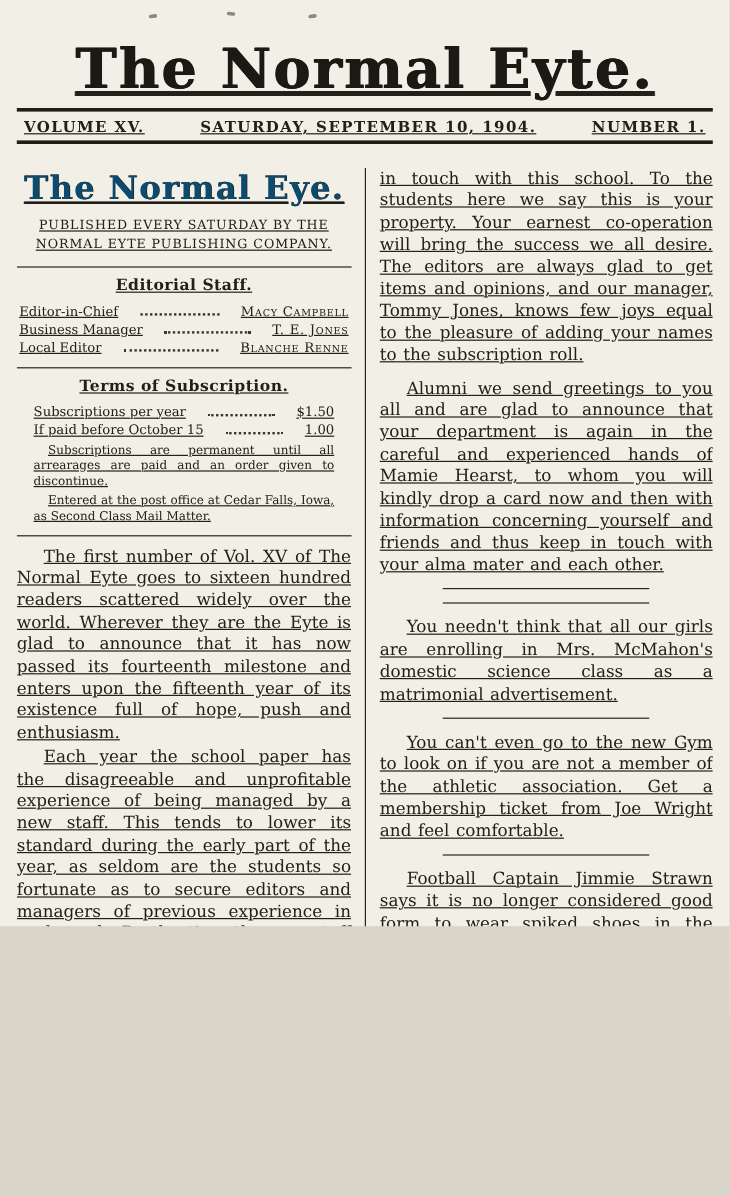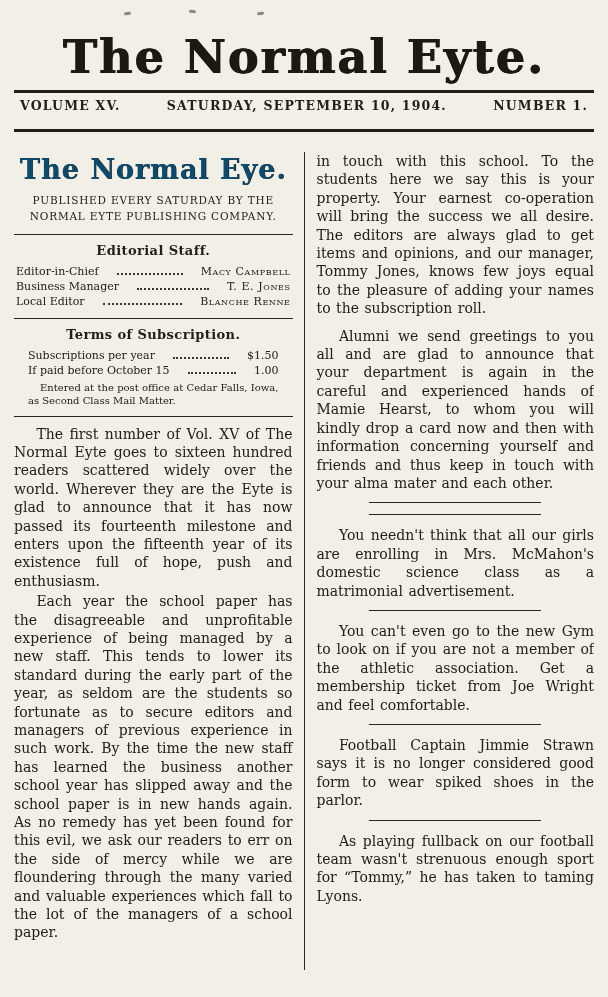--- a/index.html
+++ b/index.html
@@ -4,27 +4,28 @@
 <style>
   html, body { margin: 0; padding: 0; }
   body {
     background: #d8d4c8;
     font-family: "DejaVu Serif", "Liberation Serif", serif;
     -webkit-font-smoothing: antialiased;
   }
   .page {
     position: relative;
     width: 608px;
-    height: 997px;
+    height: 772px;
     margin: 0 auto;
     background: #f2efe6;
     color: #242019;
     overflow: hidden;
     box-sizing: border-box;
     padding: 8px 14px 10px 14px;
+    text-decoration: underline;
   }
   
   .scan-marks {
     height: 12px;
     position: relative;
   }
   .scan-marks i {
     position: absolute;
     top: 4px;
     width: 7px;
@@ -50,21 +51,21 @@
     font-size: 46px;
     letter-spacing: 2px;
     line-height: 1;
     color: #1c1813;
     text-shadow: 0.6px 0 0 #1c1813, -0.4px 0 0 #1c1813;
   }
   .dateline-band {
     border-top: 3px solid #221e17;
     border-bottom: 3px solid #221e17;
     margin-top: 10px;
-    padding: 5px 6px 16px 6px;
+    padding: 5px 6px 4px 6px;
     display: flex;
     justify-content: space-between;
     align-items: baseline;
   }
   .dateline-band span {
     font-weight: bold;
     font-size: 12.5px;
     letter-spacing: 1.2px;
   }
   .dateline-center { letter-spacing: 1.6px; }
@@ -221,20 +222,21 @@
         <div class="leader-row">
           <span class="lr-label">Subscriptions per year</span>
           <span class="lr-dots"></span>
           <span>$1.50</span>
         </div>
         <div class="leader-row">
           <span class="lr-label">If paid before October 15</span>
           <span class="lr-dots"></span>
           <span>1.00</span>
         </div>
+        <p class="note">Subscriptions are permanent until all arrearages are paid and an order given to discontinue.</p>
         <p class="note">Entered at the post office at Cedar Falls, Iowa, as Second Class Mail Matter.</p>
       </div>
 
       <hr class="col-rule">
 
       <p class="body-para">The first number of Vol. XV of The Normal Eyte goes to sixteen hundred readers scattered widely over the world.  Wherever they are the Eyte is glad to announce that it has now passed its fourteenth milestone and enters upon the fifteenth year of its existence full of hope, push and enthusiasm.</p>
       <p class="body-para">Each year the school paper has the disagreeable and unprofitable experience of being managed by a new staff. This tends to lower its standard during the early part of the year, as seldom are the students so fortunate as to secure editors and managers of previous experience in such work. By the time the new staff has learned the business another school year has slipped away and the school paper is in new hands again.  As no remedy has yet been found for this evil, we ask our readers to err on the side of mercy while we are floundering through the many varied and valuable experiences which fall to the lot of the managers of a school paper.</p>
 
     </section>
 

